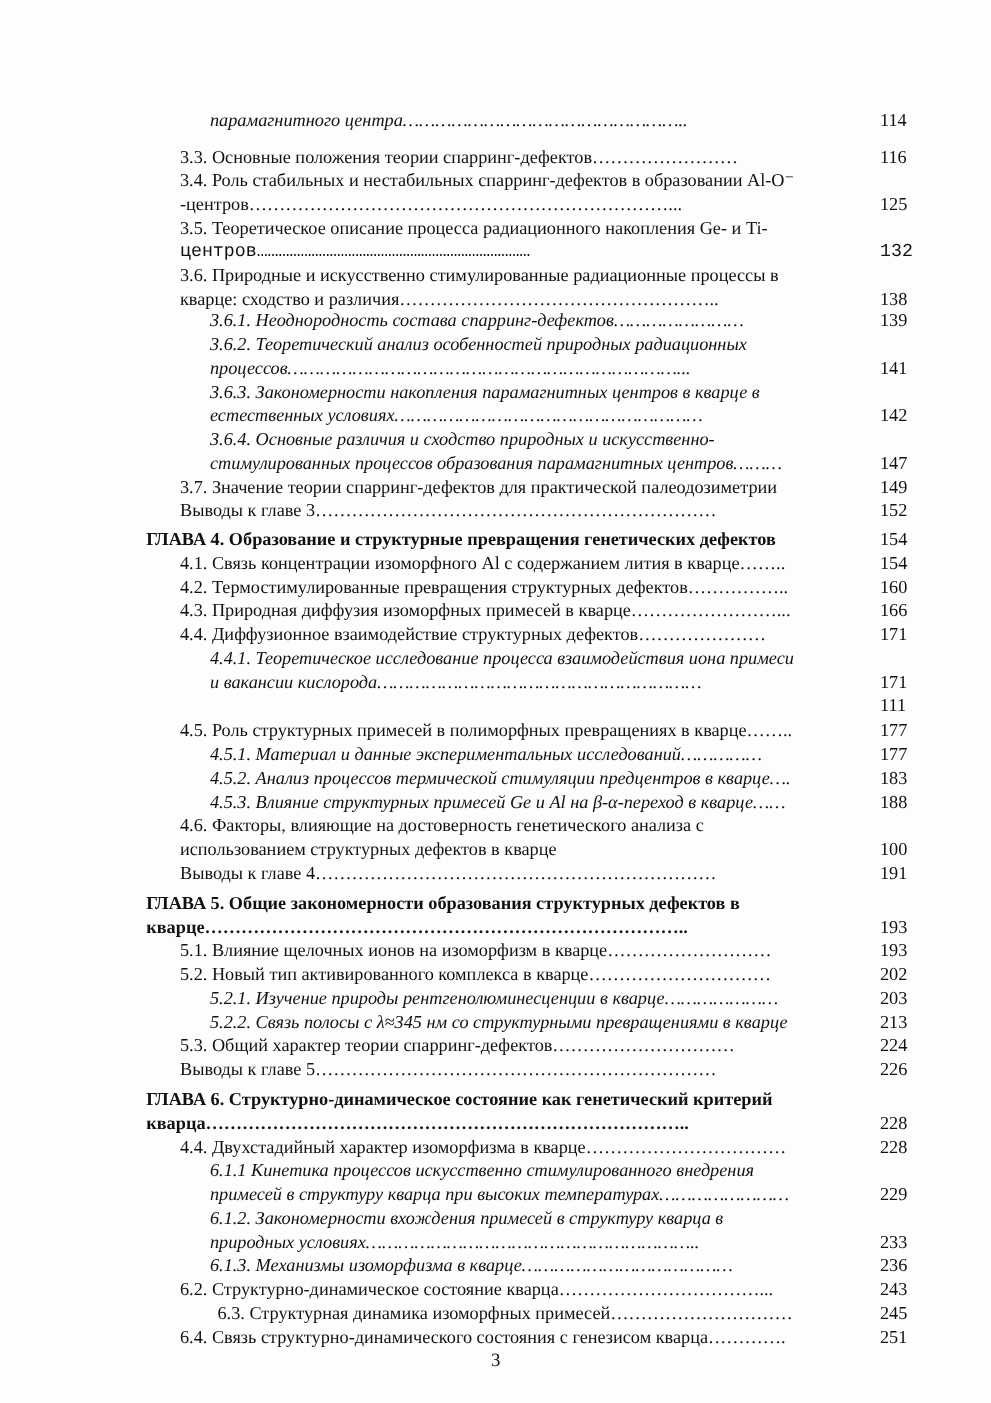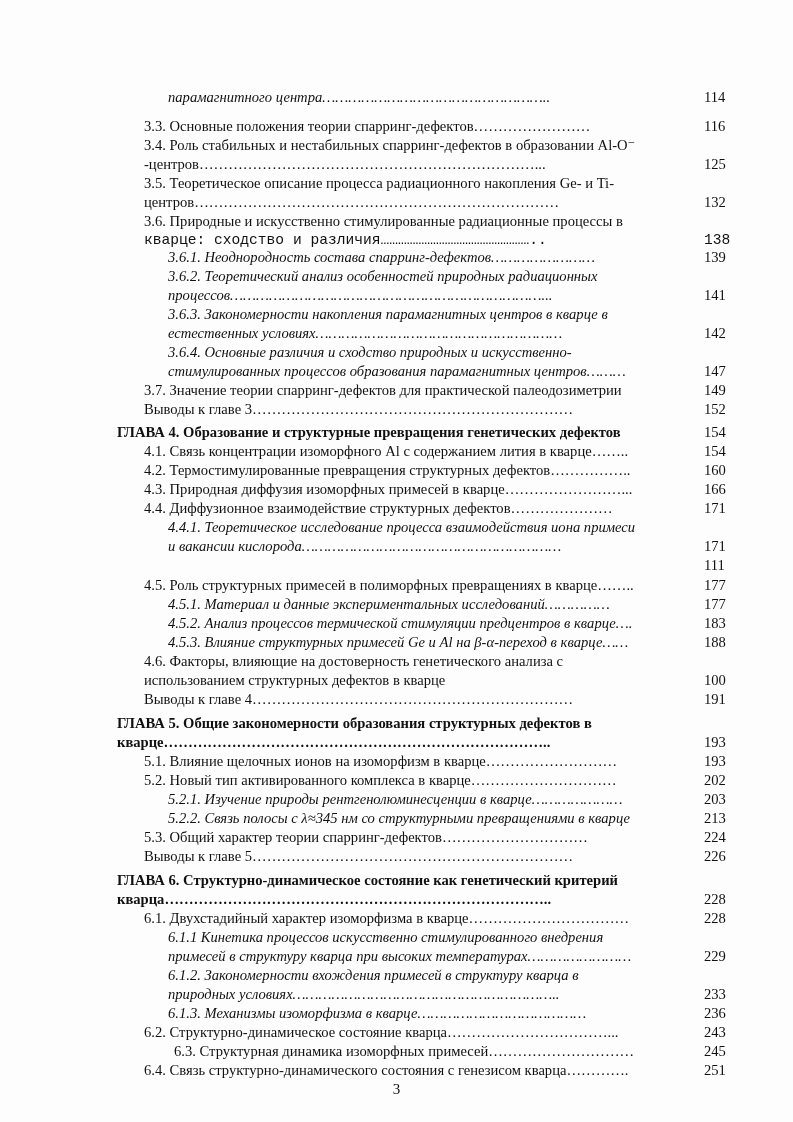--- a/index.html
+++ b/index.html
@@ -31,29 +31,29 @@
         <span class="pg"></span>
       </div>
       <div class="ln" style="top: 155px;">
         <span class="txt" style="left: 144px; width: 544px;">-центров……………………………………………………………...</span>
         <span class="pg">125</span>
       </div>
       <div class="ln" style="top: 174px;">
         <span class="txt" style="left: 144px; width: 546px;">3.5. Теоретическое описание процесса радиационного накопления Ge- и Ti-</span>
         <span class="pg"></span>
       </div>
-      <div class="ln" style="top: 193px;">
+      <div class="ln" style="top: 193px; font-family: Liberation Mono, monospace;">
         <span class="txt" style="left: 144px; width: 544px;">центров…………………………………………………………………</span>
         <span class="pg">132</span>
       </div>
       <div class="ln" style="top: 212px;">
         <span class="txt" style="left: 144px; width: 546px;">3.6. Природные и искусственно стимулированные радиационные процессы в</span>
         <span class="pg"></span>
       </div>
-      <div class="ln" style="top: 231px; font-family: Liberation Mono, monospace;">
+      <div class="ln" style="top: 231px;">
         <span class="txt" style="left: 144px; width: 544px;">кварце: сходство и различия……………………………………………..</span>
         <span class="pg">138</span>
       </div>
       <div class="ln" style="top: 248px;">
         <span class="txt it" style="left: 168px; width: 520px;">3.6.1. Неоднородность состава спарринг-дефектов……………………</span>
         <span class="pg">139</span>
       </div>
       <div class="ln" style="top: 267px;">
         <span class="txt it" style="left: 168px; width: 522px;">3.6.2. Теоретический анализ особенностей природных радиационных</span>
         <span class="pg"></span>
@@ -179,21 +179,21 @@
       </div>
       <div class="ln" style="top: 871px;">
         <span class="txt b" style="left: 117px; width: 573px;">ГЛАВА 6. Структурно-динамическое состояние как генетический критерий</span>
         <span class="pg"></span>
       </div>
       <div class="ln" style="top: 890px;">
         <span class="txt b" style="left: 117px; width: 571px;">кварца……………………………………………………………………..</span>
         <span class="pg">228</span>
       </div>
       <div class="ln" style="top: 909px;">
-        <span class="txt" style="left: 144px; width: 544px;">6.1. Двухстадийный характер изоморфизма в кварце……………………………</span>
+        <span class="txt" style="left: 144px; width: 544px;">4.4. Двухстадийный характер изоморфизма в кварце……………………………</span>
         <span class="pg">228</span>
       </div>
       <div class="ln" style="top: 928px;">
         <span class="txt it" style="left: 168px; width: 522px;">6.1.1 Кинетика процессов искусственно стимулированного внедрения</span>
         <span class="pg"></span>
       </div>
       <div class="ln" style="top: 947px;">
         <span class="txt it" style="left: 168px; width: 520px;">примесей в структуру кварца при высоких температурах……………………</span>
         <span class="pg">229</span>
       </div>

